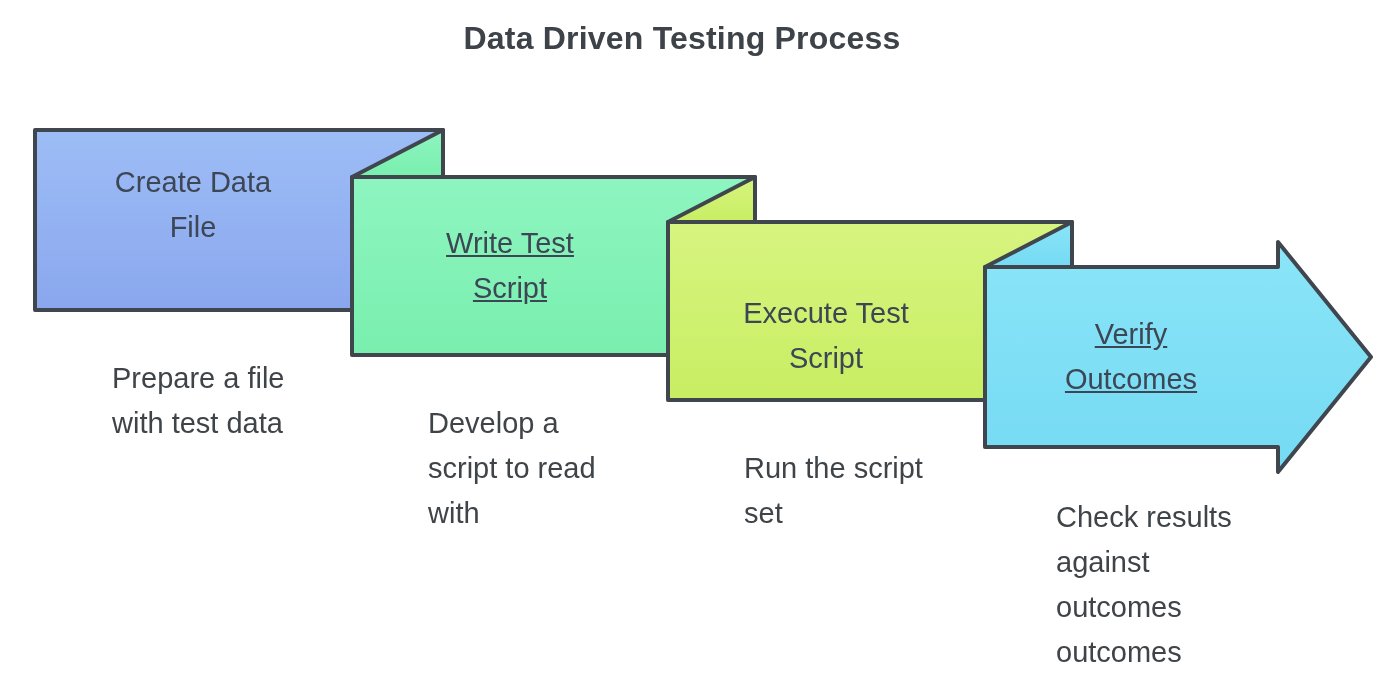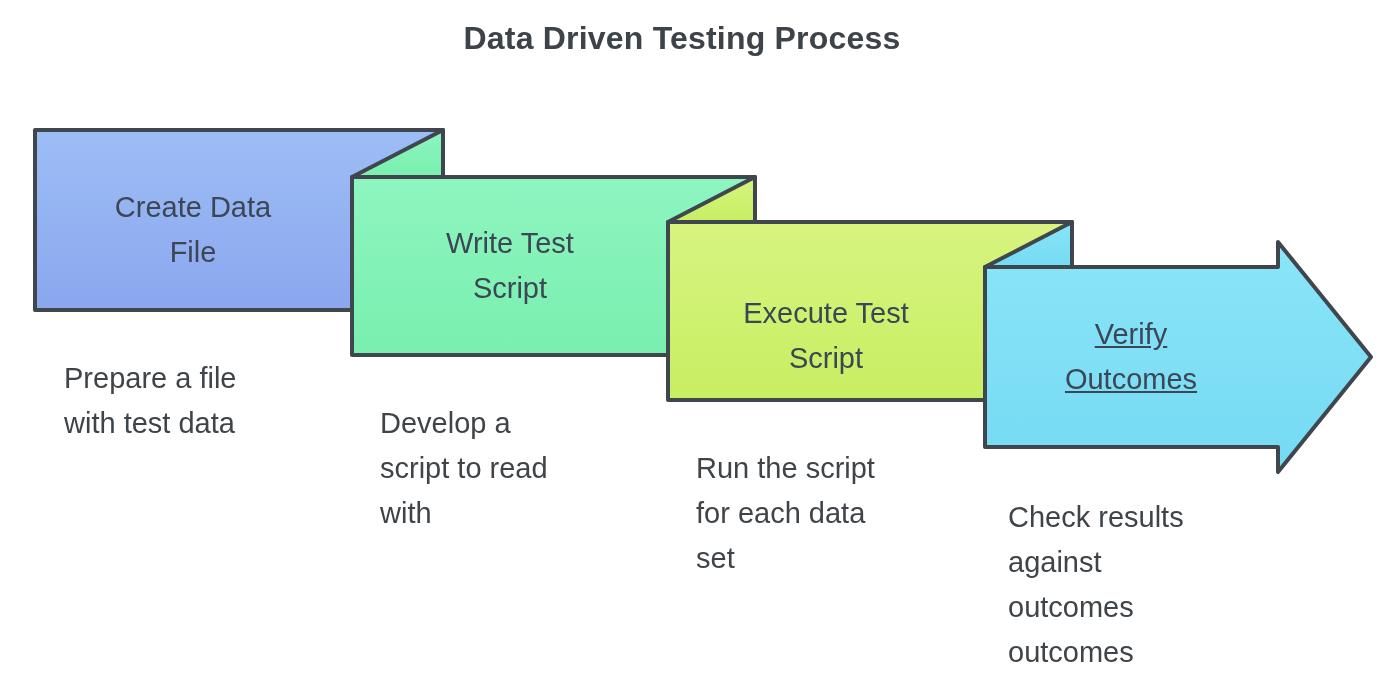--- a/index.html
+++ b/index.html
@@ -43,25 +43,26 @@
     color: #3d4654;
     white-space: nowrap;
   }
   .stage-desc {
     position: absolute;
     text-align: left;
     font-size: 29px;
     line-height: 45px;
     color: #3f4449;
     white-space: nowrap;
+    margin-left: 48px;
   }
   .stage-label div, .stage-desc div { white-space: nowrap; }
 
-  .label-1 { left: 193px;  top: 185px; }
-  .label-2 { left: 510px;  top: 221px; }
+  .label-1 { left: 193px;  top: 160px; }
+  .label-2 { left: 510px;  top: 221px; text-decoration: underline; }
   .label-3 { left: 826px;  top: 266px; margin-top: 25px; }
   .label-4 { left: 1131px; top: 312px; text-decoration: underline; }
 
   .desc-1 { left: 64px;   top: 356px; }
   .desc-2 { left: 380px;  top: 401px; }
   .desc-3 { left: 696px;  top: 446px; }
   .desc-4 { left: 1008px; top: 495px; }
 
   polygon {
     stroke-width: 4;
@@ -128,21 +129,20 @@
       <div>Prepare a file</div>
       <div>with test data</div>
     </div>
   <div class="stage-desc desc-2">
       <div>Develop a</div>
       <div>script to read</div>
       <div>with</div>
     </div>
   <div class="stage-desc desc-3">
       <div>Run the script</div>
-      <div>for each data</div>
       <div>set</div>
     </div>
   <div class="stage-desc desc-4">
       <div>Check results</div>
       <div>against</div>
       <div>outcomes</div>
       <div>outcomes</div>
     </div>
 
 </div>

